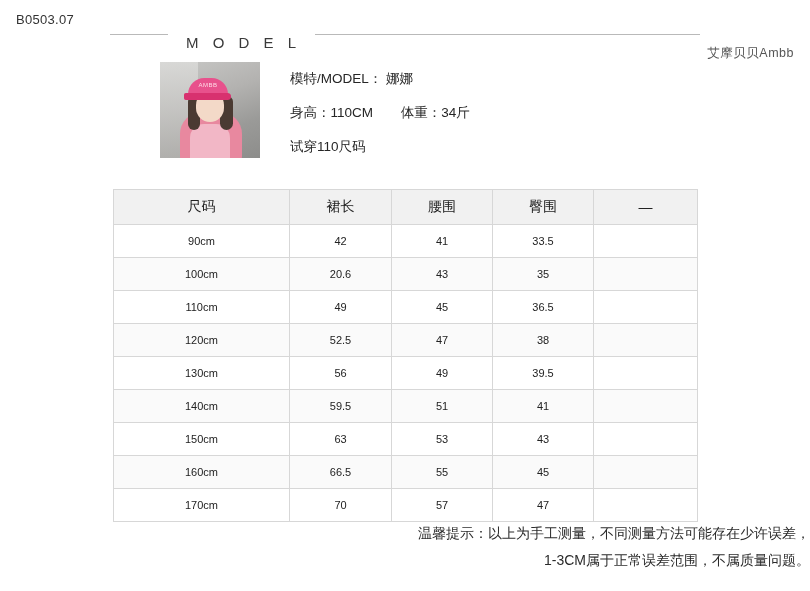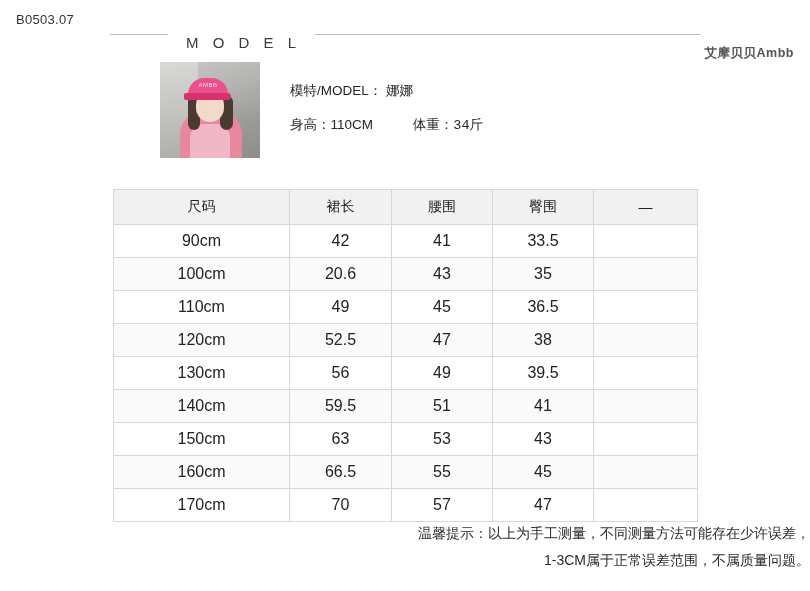--- a/index.html
+++ b/index.html
@@ -52,21 +52,20 @@
     white-space: nowrap;
   }
 
   .brand {
     position: absolute;
     right: 16px;
     top: 45px;
     font-size: 12.5px;
     color: #555555;
     letter-spacing: 0.5px;
-    font-weight: bold;
   }
 
   
   .model-block {
     position: absolute;
     left: 160px;
     top: 62px;
     width: 430px;
     height: 100px;
   }
@@ -161,51 +160,50 @@
     width: 24px;
     text-align: center;
     font-size: 6px;
     color: #ffd9e6;
     letter-spacing: .5px;
   }
 
   .model-info {
     position: absolute;
     left: 130px;
-    top: 20px;
+    top: 8px;
     width: 300px;
   }
   .model-info .line {
     font-size: 13.5px;
     color: #262626;
     margin-bottom: 16px;
     white-space: nowrap;
   }
   .model-info .line .seg {
     display: inline-block;
   }
   .model-info .line .seg.gap {
-    margin-left: 36px;
-    font-family: Liberation Mono, monospace;
+    margin-left: 24px;
   }
 
   
   .size-table {
     position: absolute;
     left: 113px;
     top: 189px;
     width: 584px;
     border-collapse: collapse;
     table-layout: fixed;
   }
   .size-table td, .size-table th {
     border: 1px solid #d7d7d7;
     height: 32px;
     text-align: center;
-    font-size: 16px;
+    font-size: 11px;
     font-weight: normal;
     color: #222222;
     padding: 0;
   }
   .size-table thead th {
     background: #f1f1f1;
     font-size: 14px;
     height: 34px;
   }
   .size-table tbody tr:nth-child(odd) td {
@@ -258,20 +256,21 @@
     <div class="ph-brim"></div>
     <div class="ph-cap-text">AMBB</div>
   </div>
 
   <div class="model-info">
     <div class="line">模特/MODEL： 娜娜</div>
     <div class="line">
       <span class="seg">身高：110CM</span>
       <span class="seg gap">体重：34斤</span>
     </div>
+    <div class="line">试穿110尺码</div>
   </div>
 </div>
 
 <table class="size-table">
   <colgroup>
     <col class="col-size">
       <col class="col-a">
       <col class="col-b">
       <col class="col-c">
       <col class="col-d">

